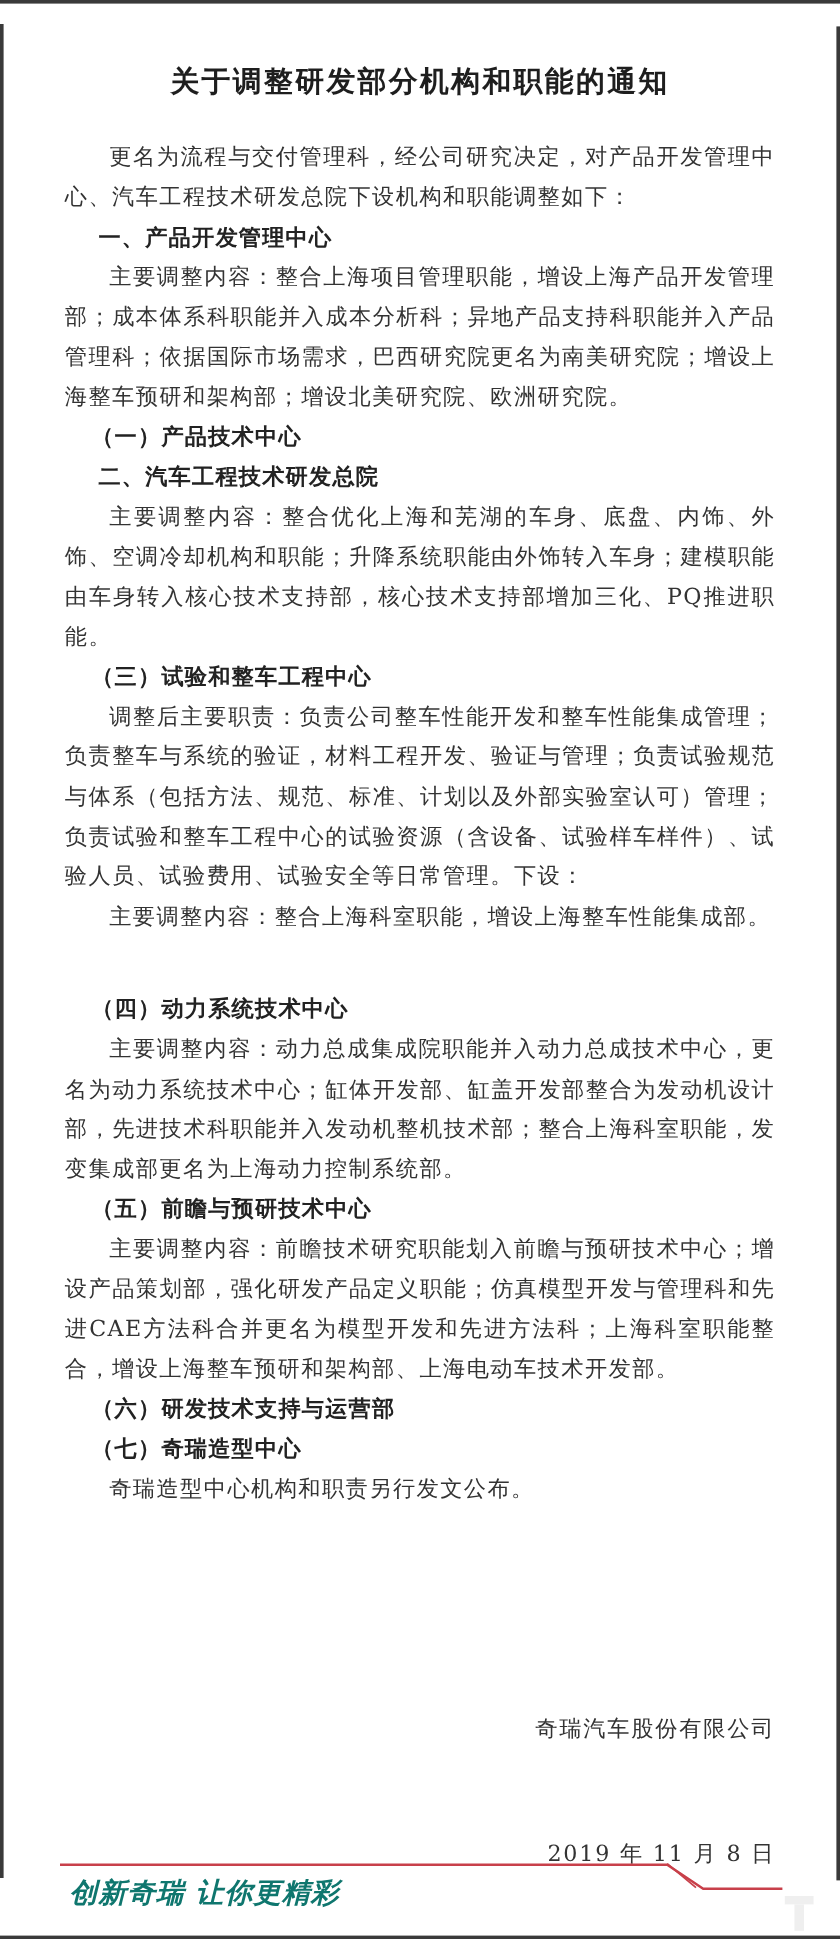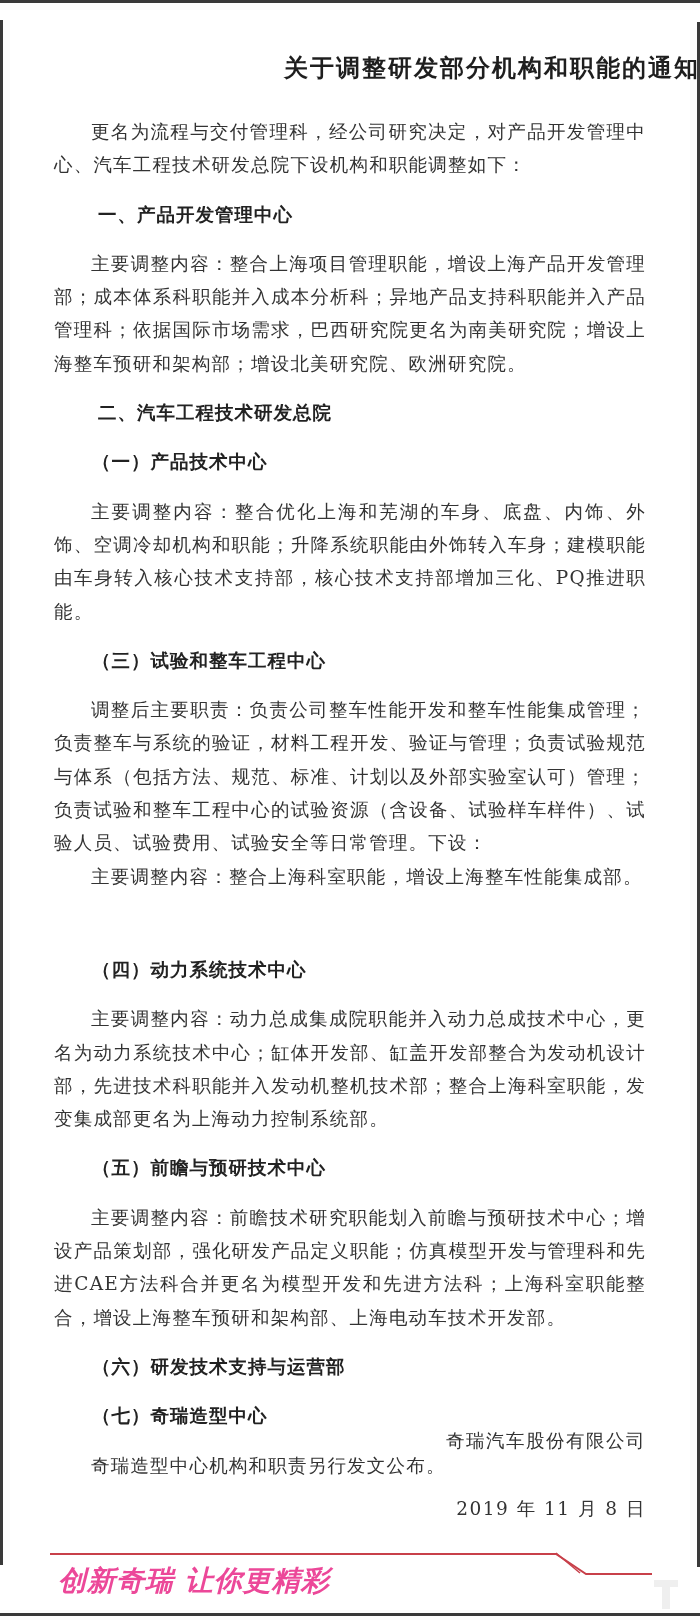--- a/index.html
+++ b/index.html
@@ -7,56 +7,56 @@
     width: 700px; height: 1616px; background: #ffffff; position: relative; overflow: hidden;
     font-family: "DejaVu Serif", "Liberation Serif", serif; color: #2a2a2a;
   }
   .frame {
     position: absolute; left: 0; top: 0; width: 700px; height: 1616px; box-sizing: border-box;
     border-top: 3px solid #3a3a3a; border-bottom: 3px solid #3a3a3a;
   }
   .lbar { position: absolute; left: 0; top: 20px; width: 3px; height: 1545px; background: #3a3a3a; }
   .rbar { position: absolute; right: 0; top: 22px; width: 3px; height: 1545px; background: #3a3a3a; }
   .title {
-    position: absolute; top: 52px; left: 0; width: 700px; text-align: right;
+    position: absolute; top: 52px; left: 0; width: 700px; text-align: center;
     font-size: 24px; font-weight: bold; letter-spacing: 2px; color: #1e1e1e;
   }
   .content { position: absolute; left: 54px; top: 115px; width: 592px; }
   .p { font-size: 18.5px; line-height: 33.3px; letter-spacing: 1.2px; text-indent: 2em; text-align: justify; margin: 0; color: #333; }
-  .h { font-size: 18.5px; line-height: 33.3px; letter-spacing: 1px; font-weight: bold; margin: 16px; padding-left: 26px; color: #222; }
+  .h { font-size: 18.5px; line-height: 33.3px; letter-spacing: 1px; font-weight: bold; margin: 0; padding-left: 26px; color: #222; }
   .h.first { padding-left: 28px; }
   .sub { padding-left: 22px; }
   .gap { height: 44px; }
   .gap2 { height: 28px; }
   .sign { position: absolute; right: 54px; text-align: center; font-size: 18.5px; letter-spacing: 1.5px; color: #333; }
   .footer-line { position: absolute; left: 0; top: 0; }
   .slogan {
-    position: absolute; left: 58px; top: 1562px; font-size: 28px; font-style: italic; font-weight: bold;
-    color: #ec4899; letter-spacing: 1px; font-family: "DejaVu Serif", serif;
+    position: absolute; left: 58px; top: 1562px; font-size: 23px; font-style: italic; font-weight: bold;
+    color: #0f766e; letter-spacing: 1px; font-family: "DejaVu Serif", serif;
   }
   .watermark { position: absolute; right: 20px; top: 1578px; width: 28px; height: 32px; opacity: 0.15; }
 </style>
 </head>
 <body>
 
 <div class="frame"></div>
 <div class="lbar"></div>
 <div class="rbar"></div>
 
 <div class="title">关于调整研发部分机构和职能的通知</div>
 
 <div class="content">
   <p class="p">更名为流程与交付管理科，经公司研究决定，对产品开发管理中心、汽车工程技术研发总院下设机构和职能调整如下：</p>
 
   <p class="h first">一、产品开发管理中心</p>
   <p class="p">主要调整内容：整合上海项目管理职能，增设上海产品开发管理部；成本体系科职能并入成本分析科；异地产品支持科职能并入产品管理科；依据国际市场需求，巴西研究院更名为南美研究院；增设上海整车预研和架构部；增设北美研究院、欧洲研究院。</p>
 
+  <p class="h sub">（一）产品技术中心</p>
+
   <p class="h first">二、汽车工程技术研发总院</p>
-
-  <p class="h sub">（一）产品技术中心</p>
   <p class="p">主要调整内容：整合优化上海和芜湖的车身、底盘、内饰、外饰、空调冷却机构和职能；升降系统职能由外饰转入车身；建模职能由车身转入核心技术支持部，核心技术支持部增加三化、PQ推进职能。</p>
 
   <p class="h sub">（三）试验和整车工程中心</p>
   <p class="p">调整后主要职责：负责公司整车性能开发和整车性能集成管理；负责整车与系统的验证，材料工程开发、验证与管理；负责试验规范与体系（包括方法、规范、标准、计划以及外部实验室认可）管理；负责试验和整车工程中心的试验资源（含设备、试验样车样件）、试验人员、试验费用、试验安全等日常管理。下设：</p>
   <p class="p">主要调整内容：整合上海科室职能，增设上海整车性能集成部。</p>
 
   <div class="gap"></div>
 
   <p class="h sub">（四）动力系统技术中心</p>
   <p class="p">主要调整内容：动力总成集成院职能并入动力总成技术中心，更名为动力系统技术中心；缸体开发部、缸盖开发部整合为发动机设计部，先进技术科职能并入发动机整机技术部；整合上海科室职能，发变集成部更名为上海动力控制系统部。</p>
@@ -67,21 +67,21 @@
   <p class="h sub">（六）研发技术支持与运营部</p>
 
   <p class="h sub">（七）奇瑞造型中心</p>
   <p class="p">奇瑞造型中心机构和职责另行发文公布。</p>
 
   <div class="gap2"></div>
 
 </div>
 
 <div class="sign" style="top:1428px;">奇瑞汽车股份有限公司</div>
-<div class="sign" style="top:1496px;">2019 年 11 月 8 日</div>
+<div class="sign" style="top:1532px;">2019 年 11 月 8 日</div>
 
 <svg class="footer-line" width="700" height="1616">
   <polyline points="50,1554 556,1554 586,1574 652,1574" fill="none" stroke="#c8404a" stroke-width="2"></polyline>
   <line x1="562" y1="1555" x2="586" y2="1575" stroke="#c8404a" stroke-width="1.5" transform="translate(-6,-2)"></line>
 </svg>
 
 <div class="slogan">创新奇瑞 让你更精彩</div>
 
 <svg class="watermark" viewBox="0 0 28 32">
   <rect x="2" y="2" width="24" height="7" fill="#999"></rect>

